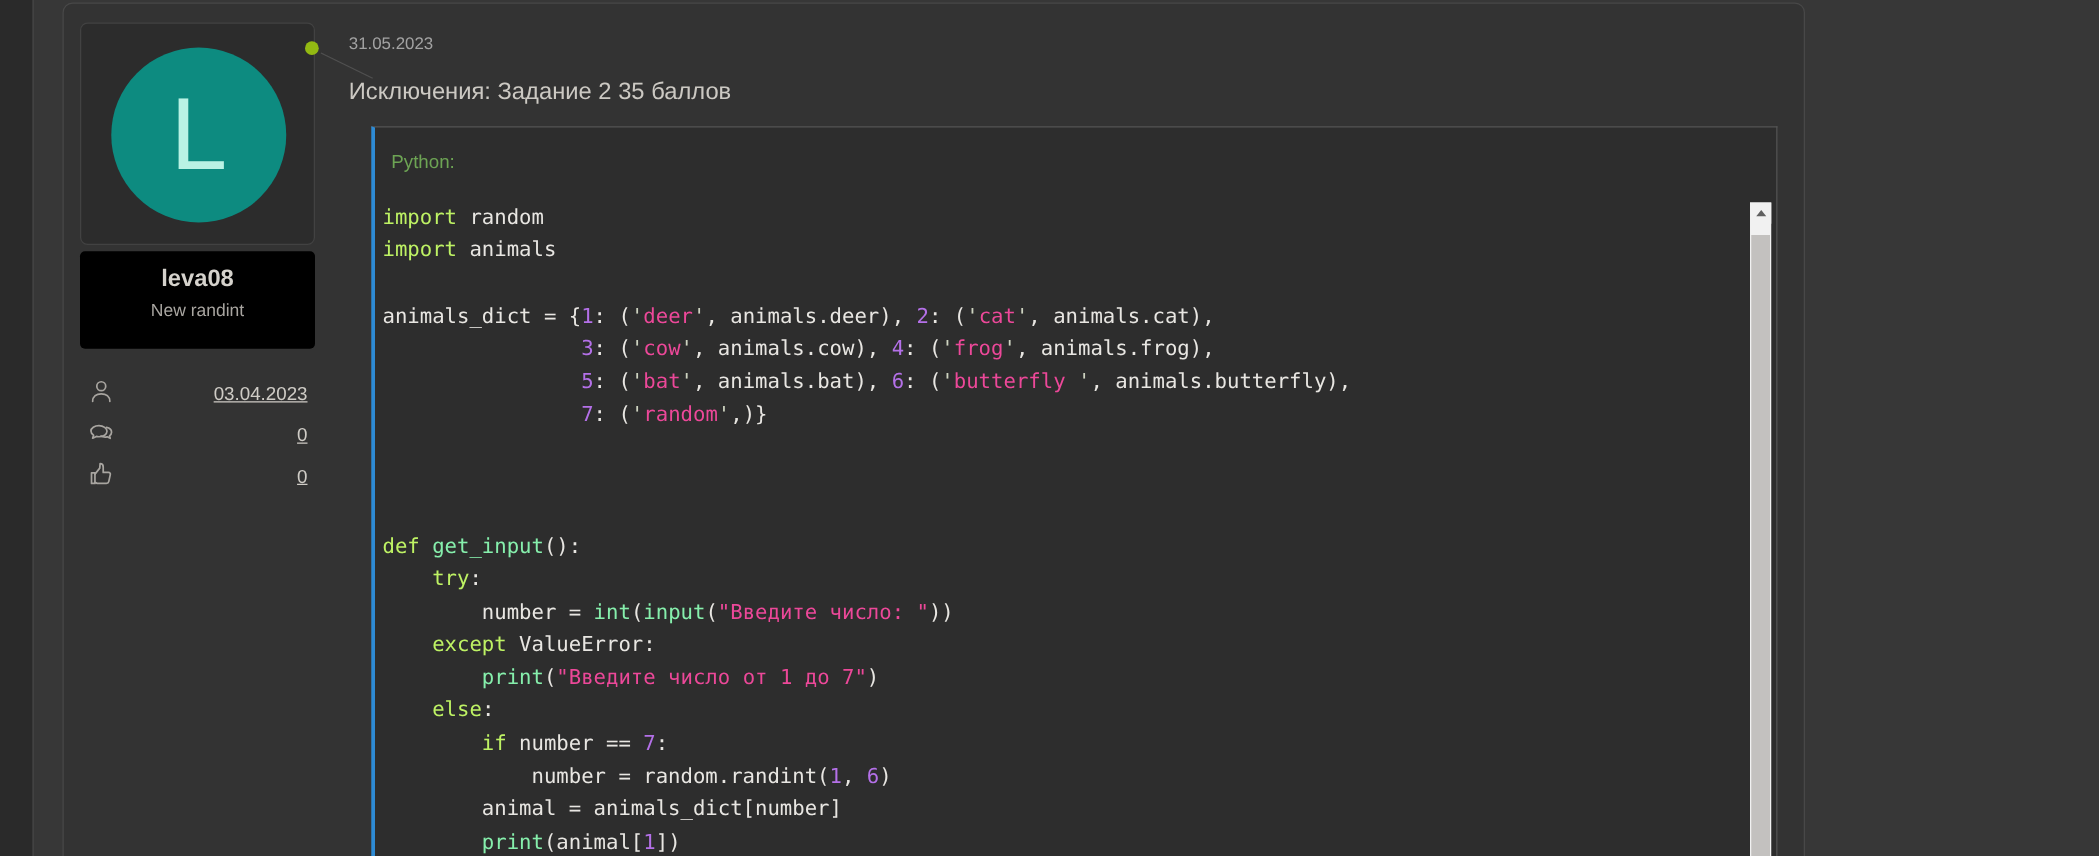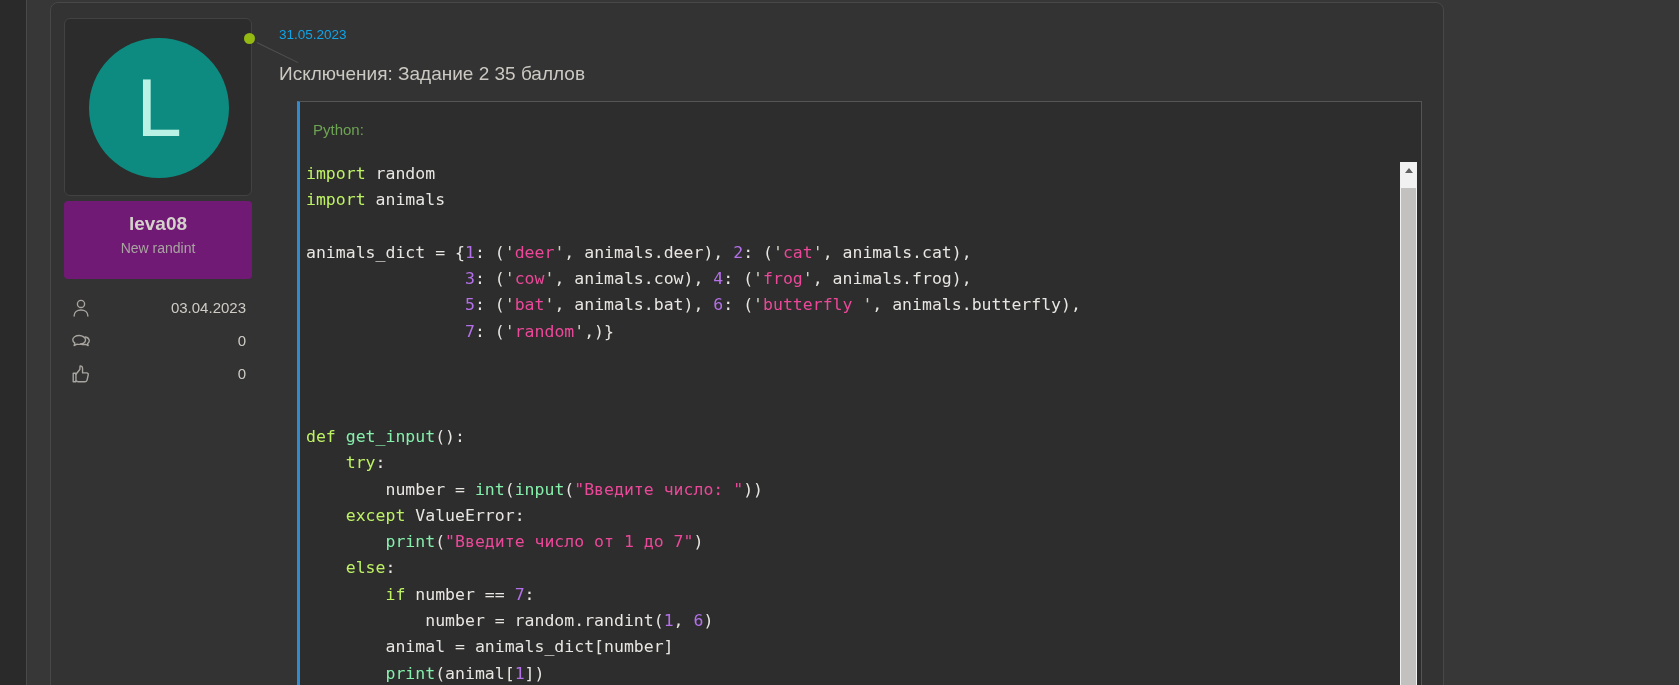--- a/index.html
+++ b/index.html
@@ -34,37 +34,37 @@
   .online-dot{
     position:absolute;left:179px;top:14px;width:11px;height:11px;
     border-radius:50%;background:#93b912;
   }
   .avatar-pointer{
     position:absolute;left:206px;top:39px;width:46px;height:1px;
     background:#505050;transform:rotate(26deg);transform-origin:left top;
   }
   .name-strip{
     position:absolute;left:13px;top:198px;width:188px;height:78px;
-    background:#701a75;border-radius:4px;text-align:center;box-sizing:border-box;
+    background:#000000;border-radius:4px;text-align:center;box-sizing:border-box;
     padding-top:12px;
   }
   .username{font-size:19px;font-weight:bold;color:#d5d2cc;cursor:pointer;}
   .role{margin-top:5px;font-size:14px;color:#a8a5a0;}
   .stats{
     position:absolute;left:13px;top:288px;width:188px;
   }
   .stat-row{
-    display:flex;align-items:center;height:33px;padding:0 6px;
-    color:#cfccc6;font-size:15px;
+    display:flex;align-items:flex-end;height:33px;padding:0 6px;
+    color:#cfccc6;font-size:15px;text-decoration:underline;
   }
   .stat-row svg{width:22px;height:22px;flex:0 0 22px;}
   .stat-value{margin-left:auto;}
   
   .post-date{
-    position:absolute;left:228px;top:24px;font-size:13.5px;color:#0ea5e9;
+    position:absolute;left:228px;top:24px;font-size:13.5px;color:#a3a3a3;
   }
   .post-title{
     position:absolute;left:228px;top:60px;font-size:19px;color:#ccc9c3;
   }
   .code-block{
     position:absolute;left:246px;top:98px;width:1125px;height:680px;
     background:#2d2d2d;
     border:1px solid #555555;border-left:3px solid #2e8bd4;
     box-sizing:border-box;
   }

